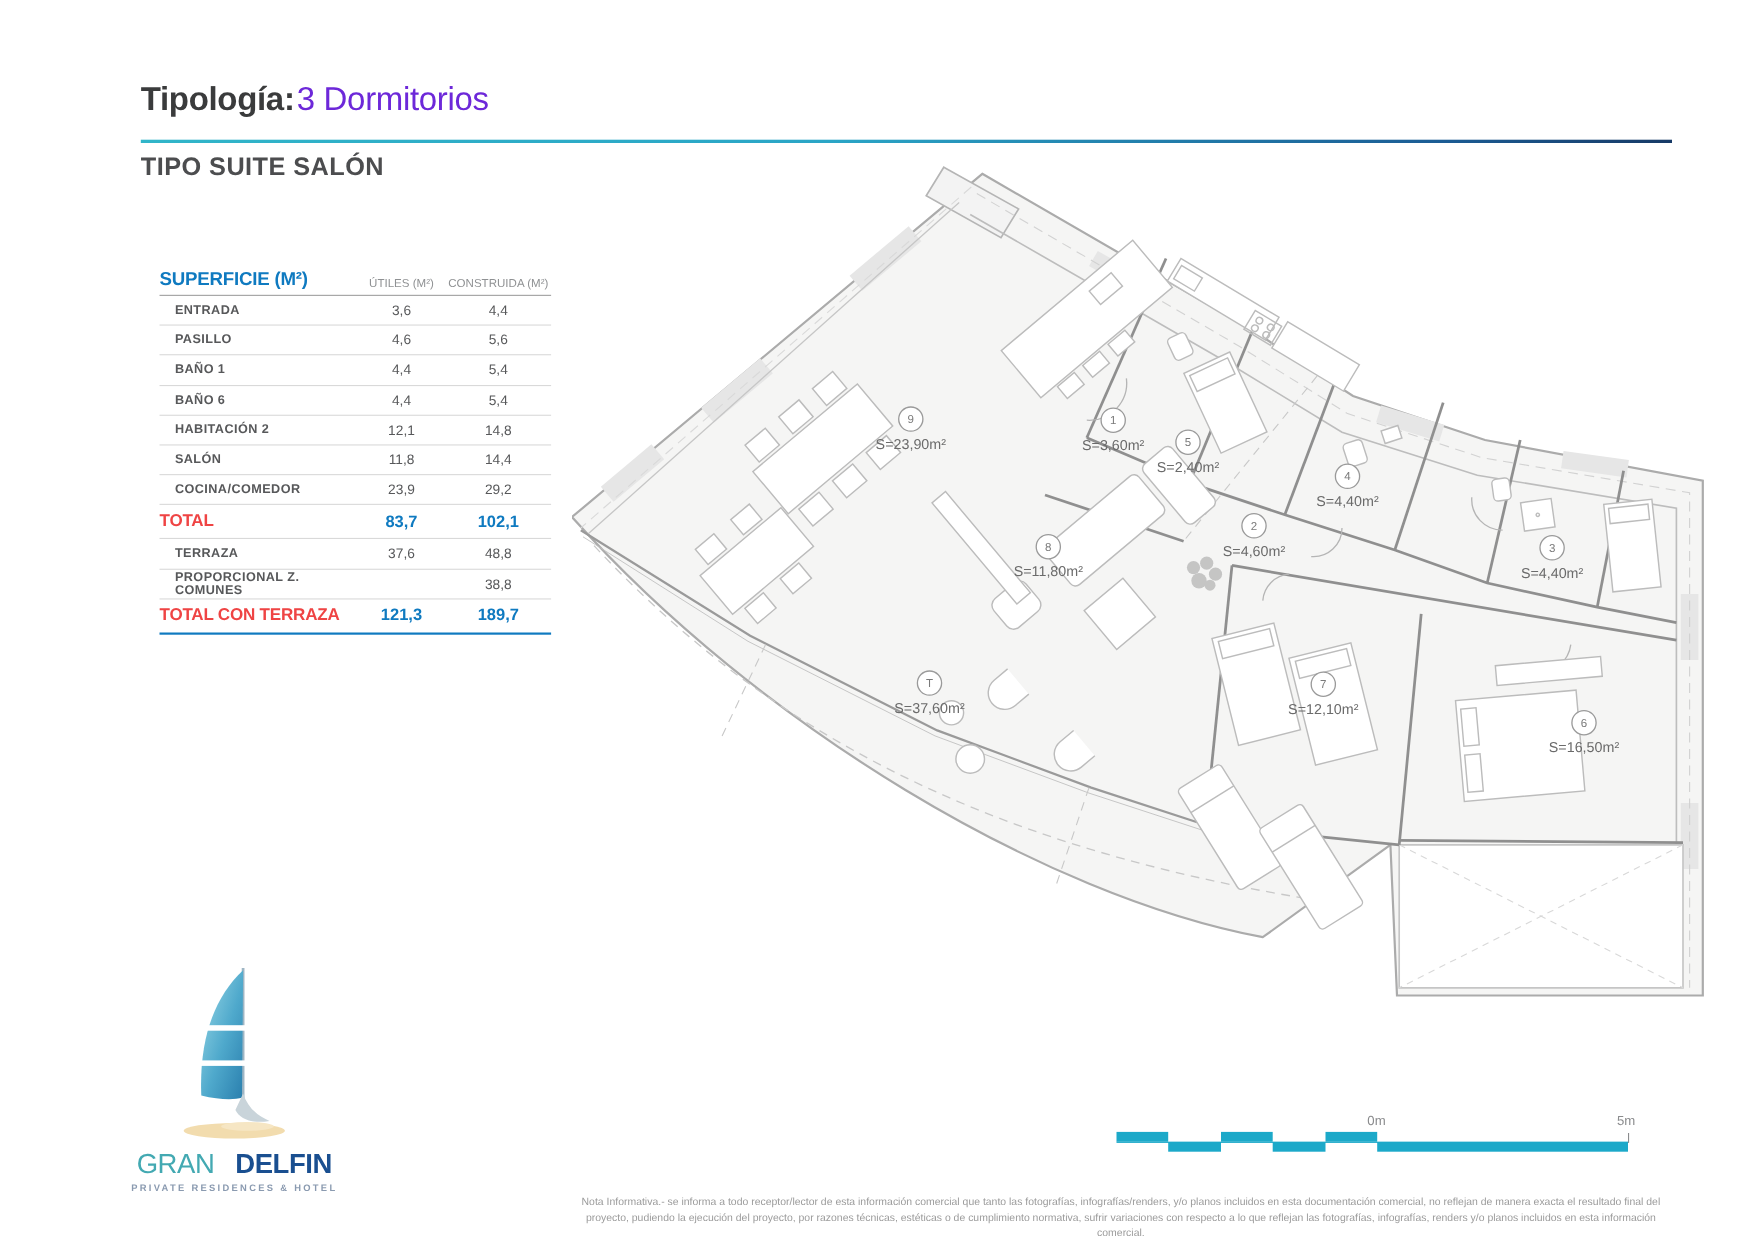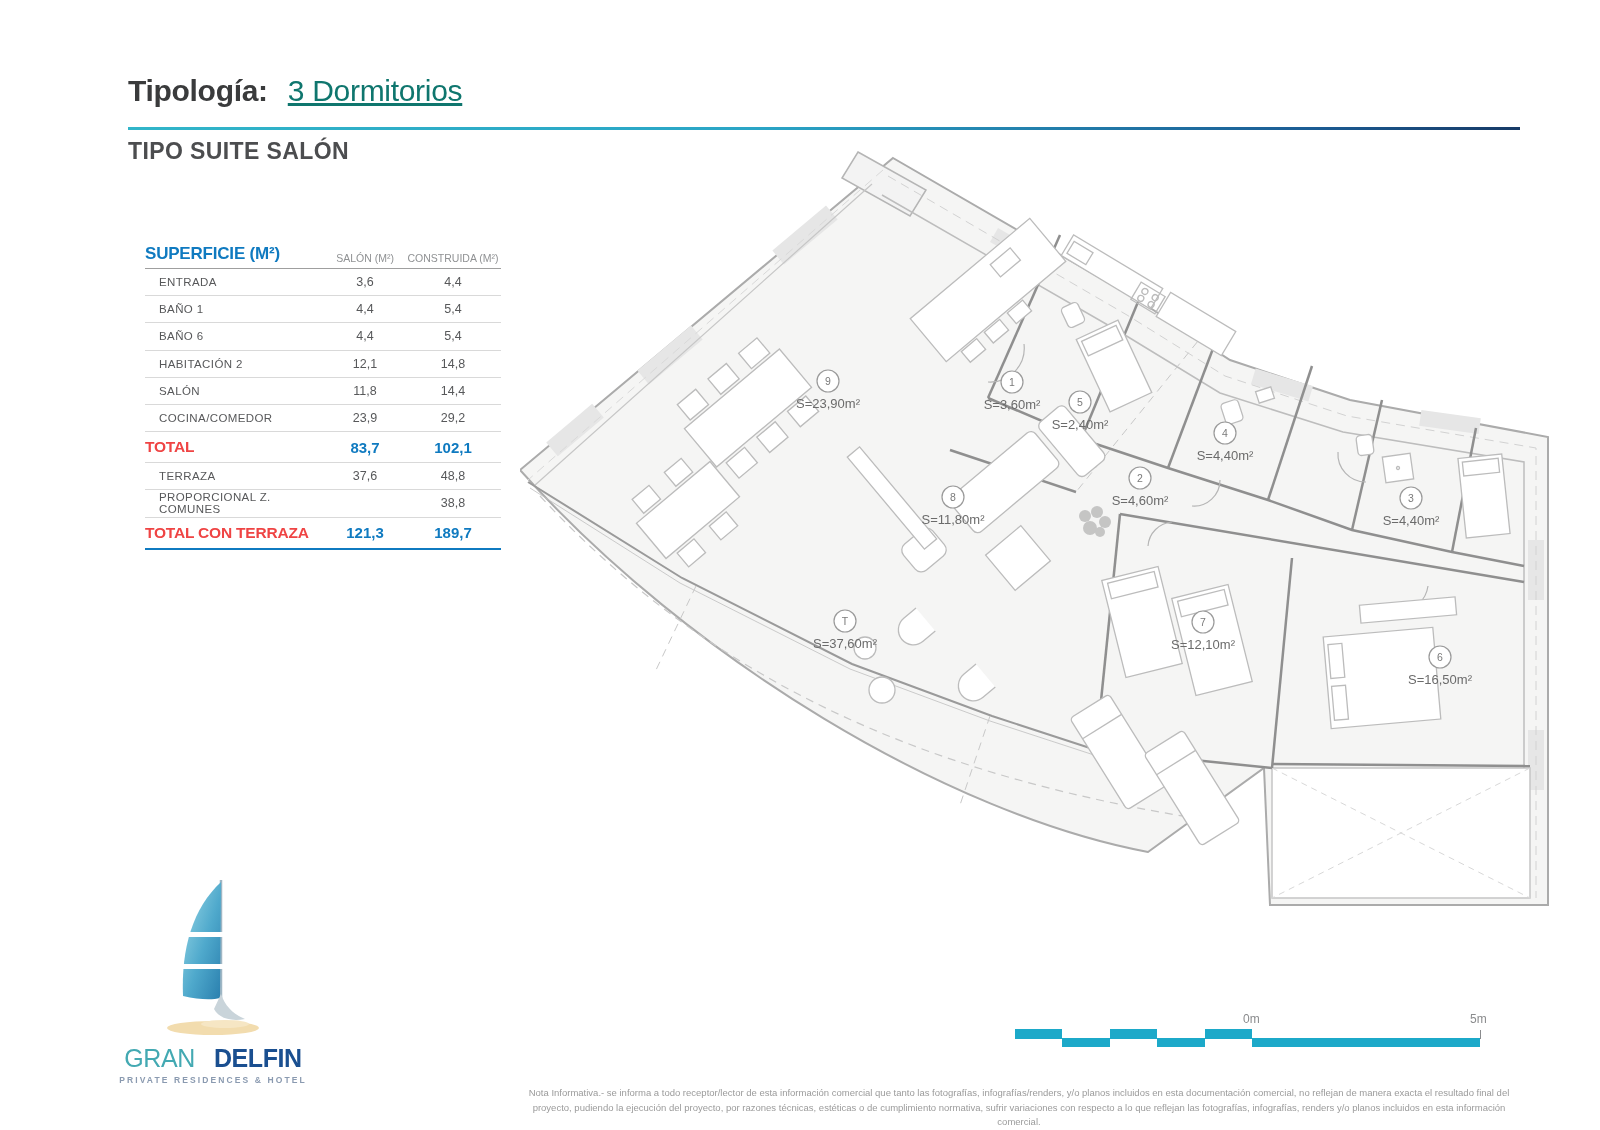--- a/index.html
+++ b/index.html
@@ -1,33 +1,33 @@
 <!DOCTYPE html>
 <html><head>
 <meta charset="utf-8">
 <style>
   html,body{margin:0;padding:0;background:#e9e9e9;font-family:"Liberation Sans",sans-serif;}
   .page{position:relative;width:1600px;height:1130px;background:#ffffff;overflow:hidden;margin:0 auto;}
 
   
   .title{position:absolute;left:128px;top:74px;font-size:30px;color:#3e3f40;letter-spacing:-.3px;white-space:nowrap;}
   .title .t-bold{font-weight:bold;color:#3a3b3c;}
-  .title .t-light{font-weight:400;color:#0f766e;margin-left:20px;text-decoration:underline;}
+  .title .t-light{font-weight:400;color:#6d28d9;margin-left:2px;}
   .title-rule{position:absolute;left:128px;top:127px;width:1392px;height:3px;
     background:linear-gradient(to right,#31b5c9 0%,#2aa5c6 45%,#1b5c94 85%,#173a66 100%);}
   .subtitle{position:absolute;left:128px;top:138px;font-size:23px;font-weight:700;color:#4c4d4f;letter-spacing:.4px;}
 
   
   .s-table{position:absolute;left:145px;top:236px;width:356px;}
   .t-head{display:flex;align-items:flex-end;height:28px;border-bottom:1.5px solid #9f9f9f;padding-bottom:4px;}
   .t-head .h1{flex:1;font-size:17px;font-weight:bold;color:#0f7ac0;letter-spacing:-.2px;margin-top:48px;}
   .t-head .h2{width:80px;text-align:center;font-size:10.5px;color:#8f9193;}
   .t-head .h3{width:96px;text-align:center;font-size:10.5px;color:#8f9193;}
   .t-row{display:flex;align-items:center;height:26.2px;border-bottom:1px solid #d9d9d9;}
-  .t-row .t-label{flex:1;font-size:11.5px;color:#57585a;letter-spacing:.4px;padding-left:14px;}
+  .t-row .t-label{flex:1;font-size:11.5px;color:#57585a;letter-spacing:.4px;padding-left:14px;font-weight:bold;}
   .t-row .t-val{width:80px;text-align:center;font-size:12.5px;color:#57585a;}
   .t-row .t-val2{width:96px;text-align:center;font-size:12.5px;color:#57585a;}
   .t-row.total{height:30px;}
   .t-row.total .t-label{padding-left:0;font-size:15.5px;font-weight:bold;color:#ef4444;letter-spacing:-.2px;}
   .t-row.total .t-val,.t-row.total .t-val2{font-size:15px;font-weight:bold;color:#0f7ac0;}
   .t-row.total-final{border-bottom:2.5px solid #0f7ac0;}
 
   
   .plan{position:absolute;left:520px;top:150px;width:1040px;height:760px;}
   .plan svg{display:block;width:100%;height:100%;}
@@ -62,28 +62,33 @@
 
   <div class="title">
     <span class="t-bold">Tipología:</span><span class="t-light">3 Dormitorios</span>
   </div>
   <div class="title-rule"></div>
   <div class="subtitle">TIPO SUITE SALÓN</div>
 
   <div class="s-table">
     <div class="t-head">
       <span class="h1">SUPERFICIE (M²)</span>
-      <span class="h2">SALÓN (M²)</span>
+      <span class="h2">ÚTILES (M²)</span>
       <span class="h3">CONSTRUIDA (M²)</span>
     </div>
     <div id="table-body">
         <div class="t-row normal">
           <span class="t-label">ENTRADA</span>
           <span class="t-val">3,6</span>
           <span class="t-val2">4,4</span>
+        </div>
+        <div class="t-row normal">
+          <span class="t-label">PASILLO</span>
+          <span class="t-val">4,6</span>
+          <span class="t-val2">5,6</span>
         </div>
         <div class="t-row normal">
           <span class="t-label">BAÑO 1</span>
           <span class="t-val">4,4</span>
           <span class="t-val2">5,4</span>
         </div>
         <div class="t-row normal">
           <span class="t-label">BAÑO 6</span>
           <span class="t-val">4,4</span>
           <span class="t-val2">5,4</span>

